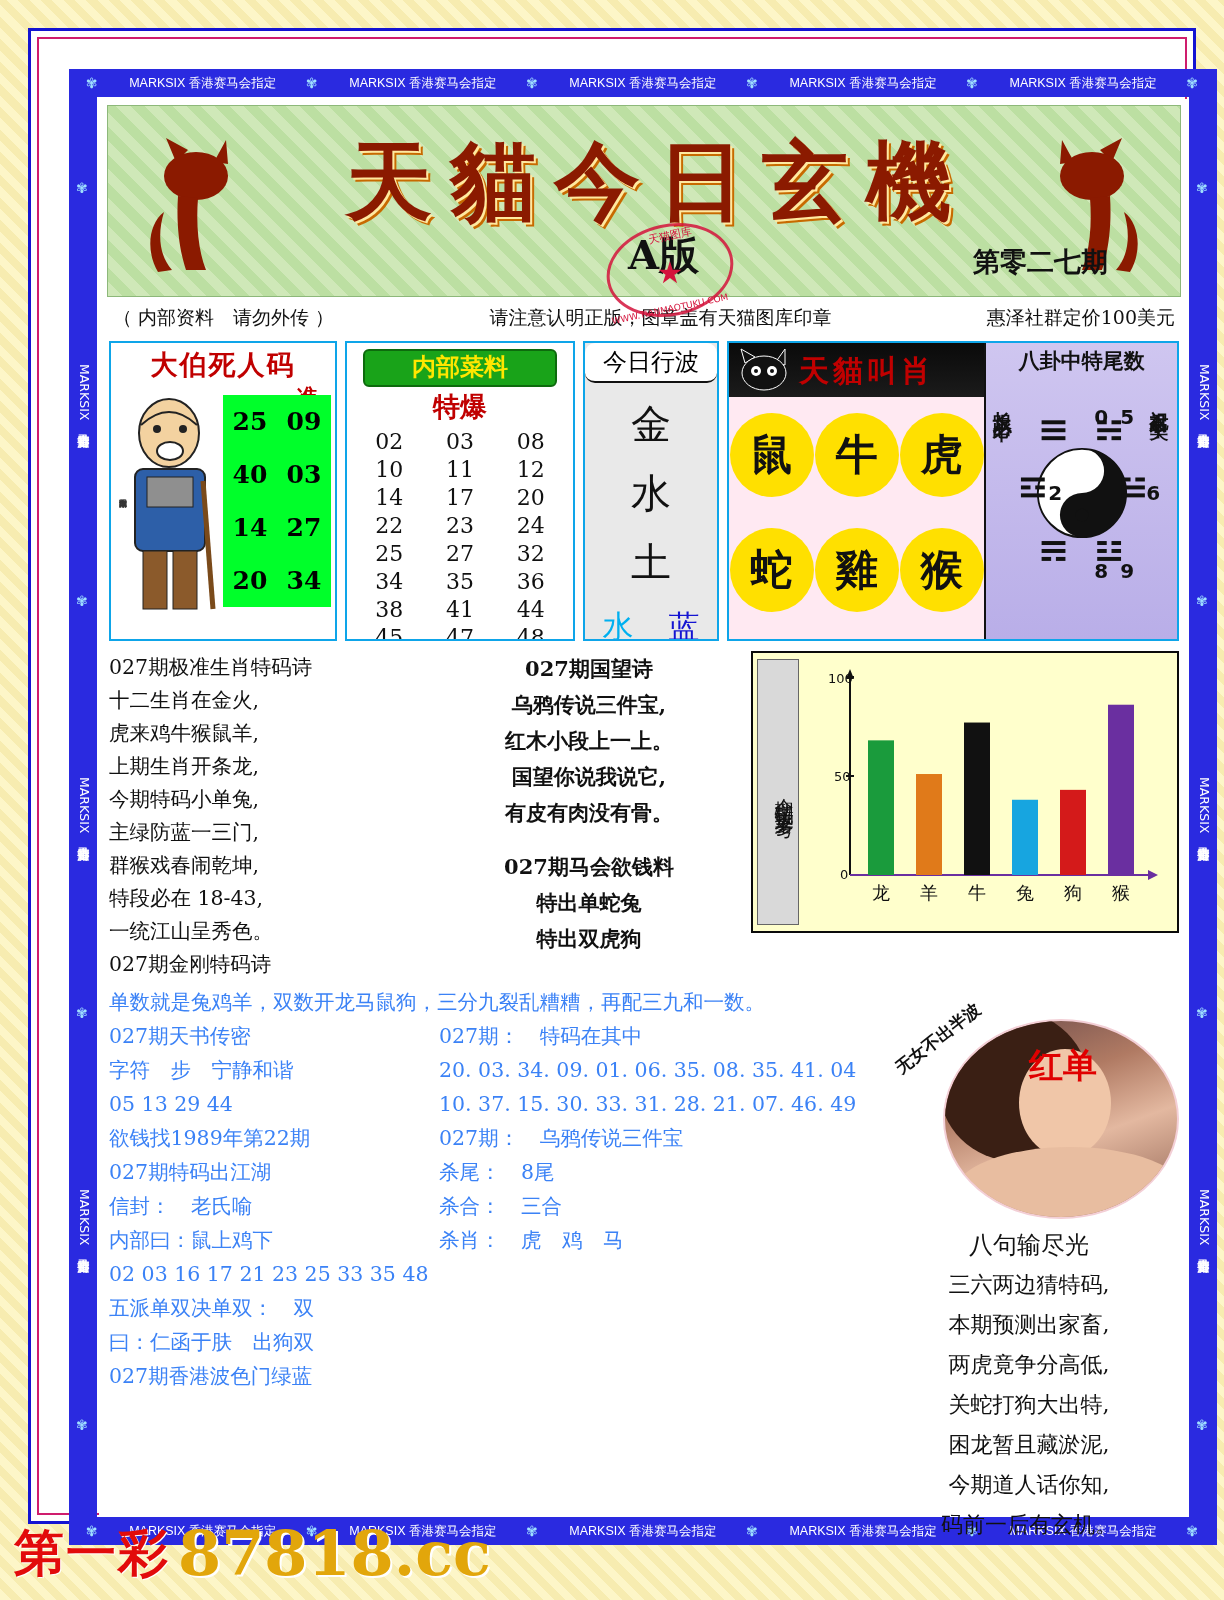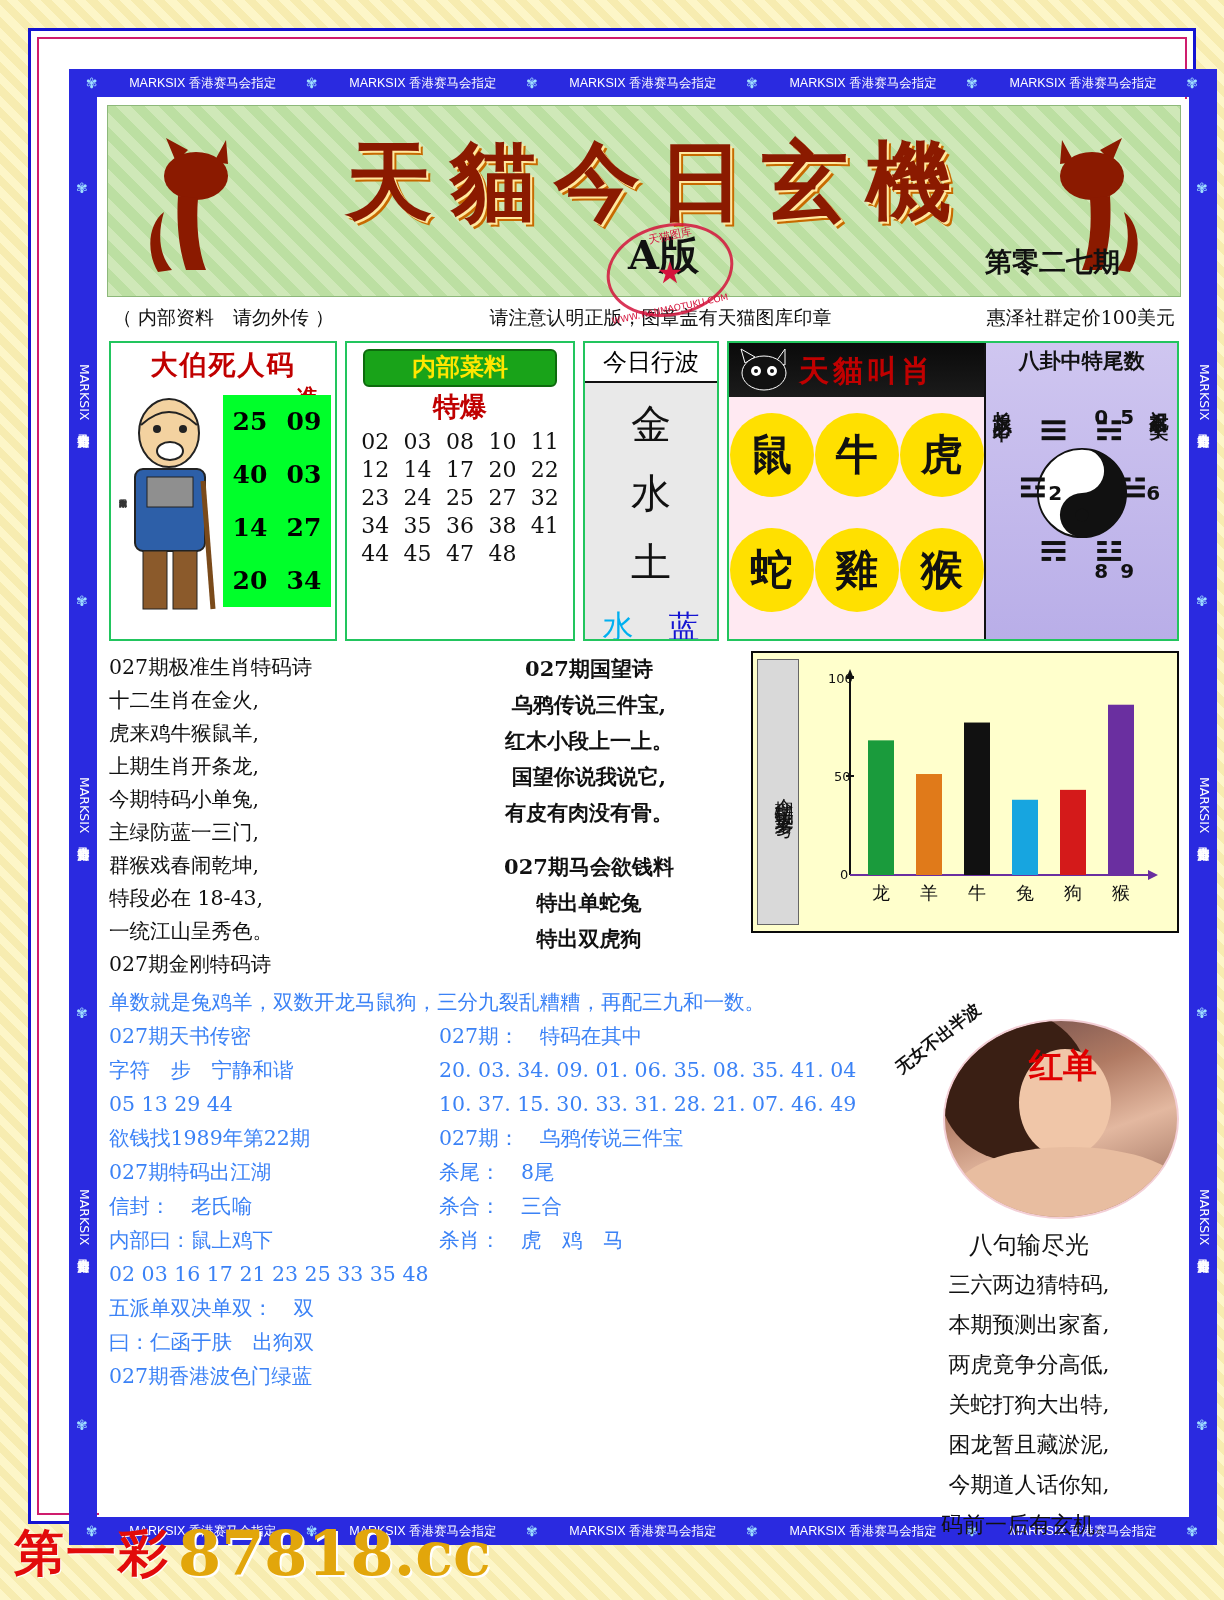--- a/index.html
+++ b/index.html
@@ -36,61 +36,61 @@
        repeating-linear-gradient(45deg,#cfe8b8 0 10px,#bcdfa2 10px 20px);
      border:1px solid #8db87a;}
   .mast-title{position:absolute;left:170px;top:18px;width:760px;text-align:center;
      font-family:"DejaVu Serif","Liberation Serif",serif;font-weight:bold;
      font-size:86px;color:#8b1a00;letter-spacing:18px;
      text-shadow:2px 2px 0 #ffe9a0, 4px 4px 0 #c86a00;}
   .cat{position:absolute;width:120px;height:150px;}
   .cat svg{width:100%;height:100%;}
   .cat-l{left:28px;top:26px;}
   .cat-r{right:28px;top:26px;}
-  .issue{position:absolute;right:60px;bottom:16px;font-size:27px;font-weight:bold;
+  .issue{position:absolute;right:72px;bottom:16px;font-size:27px;font-weight:bold;
      font-family:"DejaVu Serif",serif;color:#111;}
   .stamp{position:absolute;left:498px;top:118px;width:128px;height:92px;}
   .stamp .ring{position:absolute;inset:0;border:3px solid #d4143c;border-radius:50%;
      transform:rotate(-12deg);opacity:.85;}
   .stamp .star{position:absolute;left:50%;top:52%;transform:translate(-50%,-50%);color:#d4143c;font-size:30px;}
   .stamp .txt{position:absolute;left:0;top:4px;width:100%;text-align:center;color:#d4143c;
      font-size:11px;transform:rotate(-12deg);}
   .stamp .txt2{position:absolute;left:0;bottom:2px;width:100%;text-align:center;color:#d4143c;
      font-size:9px;transform:rotate(-12deg);}
   .abadge{position:absolute;left:520px;top:122px;font-size:40px;color:#111;font-family:"DejaVu Serif",serif;font-weight:bold;}
 
   .noticebar{display:flex;justify-content:space-between;align-items:center;
      margin:8px 14px 0 14px;font-size:19px;color:#111;font-family:"DejaVu Serif",serif;}
   .noticebar span{white-space:nowrap;}
 
   
   .boxrow{display:flex;gap:8px;margin:10px 10px 0 10px;height:300px;}
-  .bx{border:2px solid #22c55e;box-sizing:border-box;position:relative;overflow:hidden;}
+  .bx{border:2px solid #0ea5e9;box-sizing:border-box;position:relative;overflow:hidden;}
 
   .bx1{width:228px;background:#fff;}
   .bx1 .hd{font-family:"DejaVu Serif",serif;font-weight:bold;font-size:27px;color:#c00000;
        text-align:center;padding-top:4px;letter-spacing:2px;}
   .bx1 .zhun{position:absolute;right:18px;top:40px;color:#c00000;font-size:20px;font-weight:bold;}
   .oldman{position:absolute;left:6px;top:42px;width:105px;height:230px;}
   .numgrid{position:absolute;left:112px;top:52px;width:108px;height:212px;background:#00ff2a;
       display:grid;grid-template-columns:1fr 1fr;align-content:space-around;
       font-family:"DejaVu Serif",serif;font-weight:bold;font-size:25px;text-align:center;color:#000;}
   .vtext{position:absolute;left:6px;top:150px;writing-mode:vertical-rl;font-size:8px;color:#333;line-height:10px;}
 
   .bx2{width:230px;background:#fff;}
   .bx2 .ribbon{margin:6px auto 0;width:190px;height:34px;background:#19a319;border:2px solid #0d6b0d;
       border-radius:6px;color:#ffe600;font-weight:bold;font-size:24px;text-align:center;line-height:32px;
       font-family:"DejaVu Serif",serif;}
   .bx2 .sub{text-align:center;font-family:"DejaVu Serif",serif;font-weight:bold;font-size:27px;color:#c00000;margin-top:2px;}
-  .bx2 .nums{margin:4px 8px 0 8px;display:grid;grid-template-columns:repeat(5,1fr);gap:3px 2px;
+  .bx2 .nums{margin:4px 8px 0 8px;display:grid;grid-template-columns:repeat(3,1fr);gap:3px 2px;
       font-family:"DejaVu Serif",serif;font-size:22px;text-align:center;color:#111;}
 
   .bx3{width:136px;background:#e9e9e9;}
   .bx3 .hd{background:#fff;border-bottom:2px solid #111;text-align:center;font-size:24px;
-      font-family:"DejaVu Serif",serif;padding:3px 0;}
+      font-family:"DejaVu Serif",serif;padding:3px 0;border-radius:10px;}
   .bx3 .el{text-align:center;font-family:"DejaVu Serif",serif;font-size:40px;margin-top:14px;color:#111;}
   .bx3 .colors{display:flex;justify-content:space-around;margin-top:16px;font-size:31px;font-family:"DejaVu Serif",serif;}
   .c-water{color:#00b0f0;}
   .c-blue{color:#1414d2;}
 
   .bx4{flex:1;display:flex;}
   .zodiac{width:57%;background:#ffe9f2;position:relative;border-right:2px solid #111;}
   .zhead{height:54px;background:linear-gradient(#0a0a0a,#1b1b1b);position:relative;}
   .zhead .lbl{position:absolute;left:70px;top:8px;font-family:"DejaVu Serif",serif;font-weight:bold;
      font-size:30px;color:#c00000;letter-spacing:4px;}

